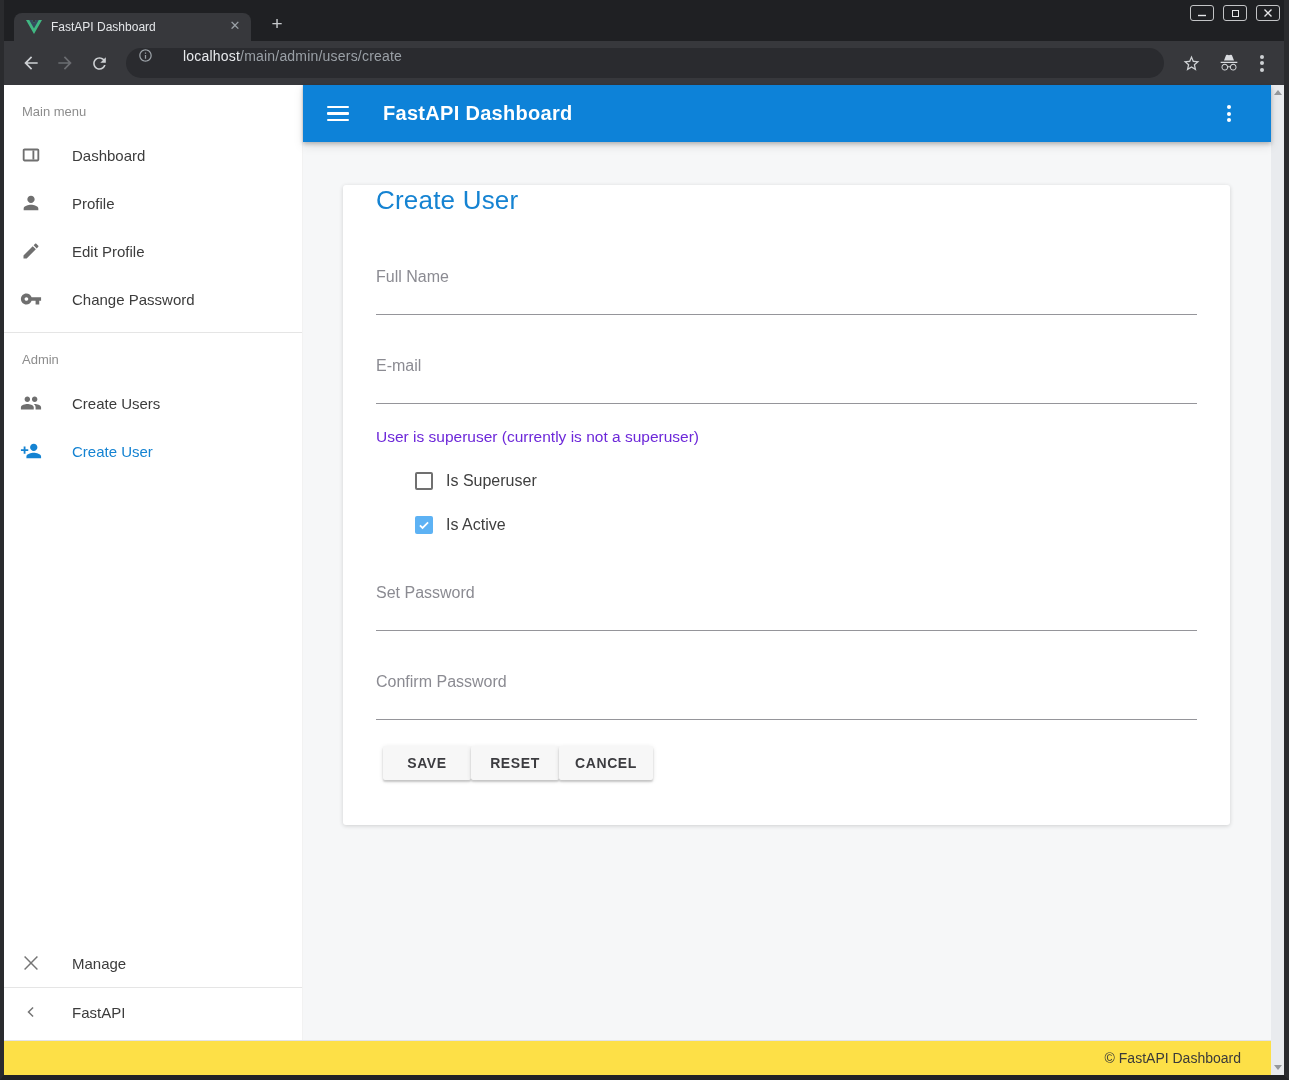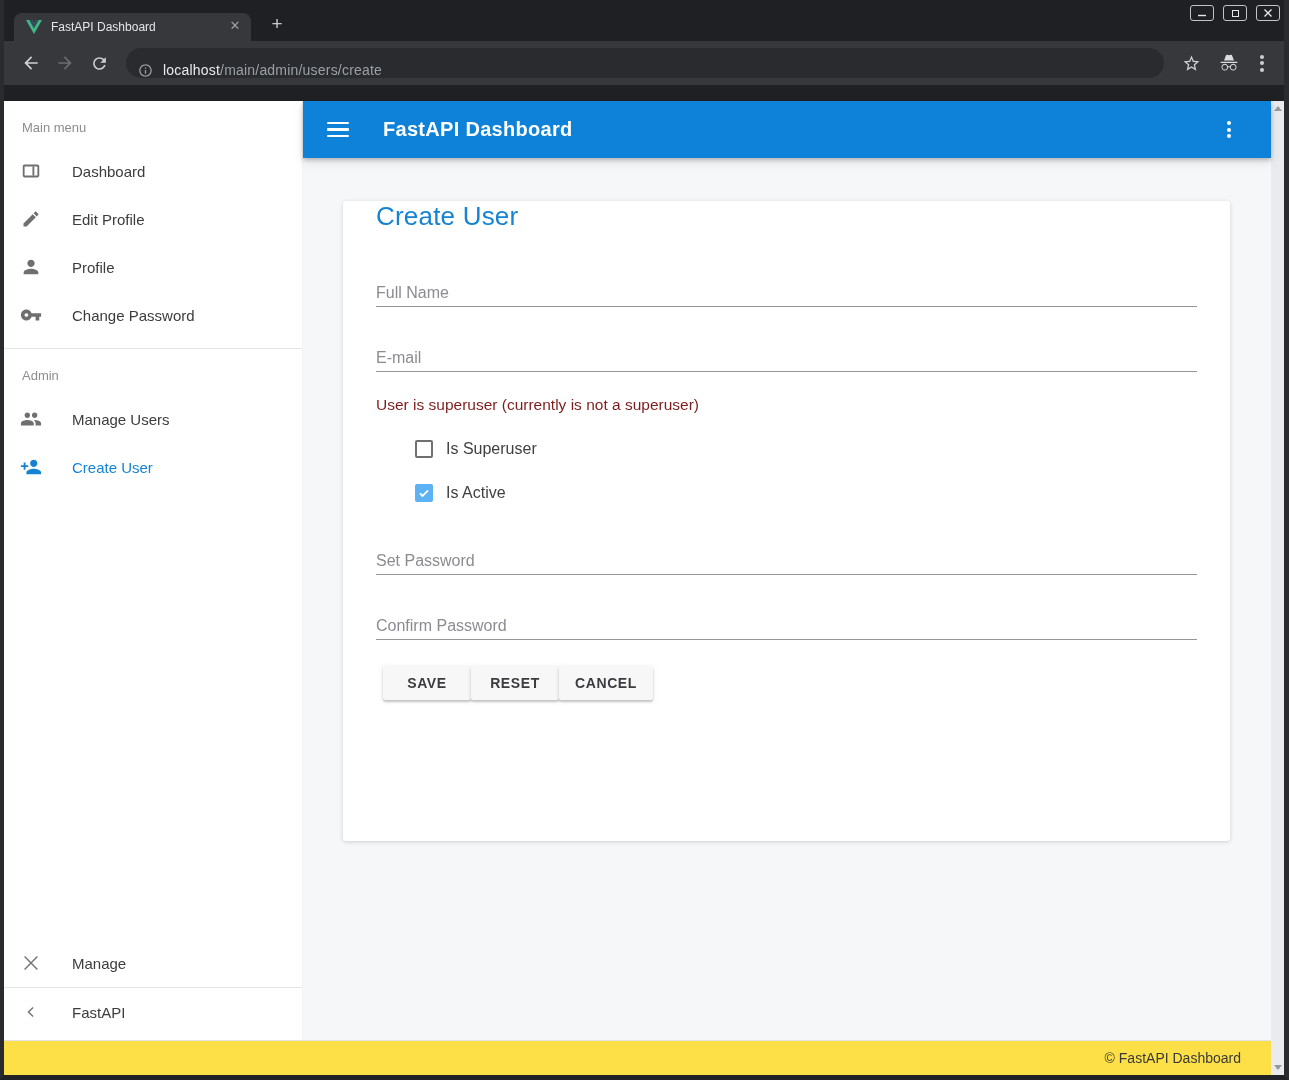--- a/index.html
+++ b/index.html
@@ -24,29 +24,29 @@
   .winbtn { width:24px; height:16px; border:1px solid #c3c4c6; border-radius:3px; color:#e6e6e8;
             font-size:9px; display:flex; align-items:center; justify-content:center; cursor:pointer; }
   .winbtn .sq { width:7px; height:7px; border:1px solid #e6e6e8; display:block; }
 
   
   .toolbar { height:44px; background:#37383c; display:flex; align-items:center; padding:0 10px; }
   .navicon { width:34px; height:34px; display:flex; align-items:center; justify-content:center;
              color:#ced1d4; cursor:pointer; }
   .navicon.disabled { color:#6b6d71; }
   .urlpill { flex:1; height:30px; background:#2a2b2f; border-radius:15px; margin:0 10px;
-             display:flex; align-items:flex-end; padding:0 12px; }
+             display:flex; align-items:flex-start; padding:0 12px;gap:20px; }
   .urlpill .info { color:#9aa0a6; margin-right:10px; display:flex; }
   .urltext { font-size:14px; letter-spacing:.2px; white-space:nowrap; }
   .url-host { color:#e8eaed; }
   .url-path { color:#9aa0a6; }
   .tb-right { display:flex; align-items:center; gap:4px; }
 
   
-  .viewport { flex:1; position:relative; display:flex; flex-direction:column; background:#f6f7f8;margin-top:16px; }
+  .viewport { flex:1; position:relative; display:flex; flex-direction:column; background:#f6f7f8; }
   .page { flex:1; display:flex; min-height:0; margin-right:13px; }
 
   
   .sidebar { width:299px; background:#fff; border-right:1px solid rgba(0,0,0,.05);
              display:flex; flex-direction:column; }
   .subheader { font-size:13px; color:#8d8d8d; padding:19px 0 12px 18px; }
   .menu-item { height:48px; display:flex; align-items:center; padding-left:16px; cursor:pointer;
                color:#3c3c3c; }
   .menu-item .mi { width:22px; height:22px; color:#6f6f6f; flex:none; display:flex;
                    align-items:center; justify-content:center; }
@@ -73,23 +73,23 @@
   .kebab.dark i { background:#ced1d4; }
   .kebab.dark { margin:0; }
 
   .content { flex:1; overflow:hidden; background:#f6f7f8; }
   .card { margin:43px 41px 0 40px; height:640px; background:#fff; border-radius:3px;
           box-shadow:0 1px 4px rgba(0,0,0,.16); padding:0 33px; }
   .card h1 { margin-top:38px; font-size:26px; font-weight:400; color:#1583d2; letter-spacing:.2px; }
   .field { margin-top:52px; }
   .field.f2 { margin-top:42px; }
   .field input { width:100%; border:none; border-bottom:1px solid #95959a; background:transparent;
-                 font-family:inherit; font-size:16px; color:#333; padding:0 0 4px 0; outline:none; }
+                 font-family:inherit; font-size:16px; color:#333; padding:0 0 28px 0; outline:none; }
   .field input::placeholder { color:#8b8b92; opacity:1; }
-  .note { margin-top:24px; font-size:15.5px; color:#7f1d1d; }
+  .note { margin-top:24px; font-size:15.5px; color:#6d28d9; }
   .cbrow { margin-top:26px; margin-left:3px; display:flex; align-items:center; cursor:pointer;padding-left:36px; }
   .cbox { width:18px; height:18px; border-radius:2px; flex:none; }
   .cbox.unchecked { border:2px solid #707070; background:#fff; }
   .cbox.checked { background:#5db2f4; display:flex; align-items:center; justify-content:center; }
   .cblabel { font-size:16px; color:#3f3f3f; margin-left:13px; }
   .pwfield { margin-top:50px; }
   .pwfield.f4 { margin-top:42px; }
   .btnrow { margin-top:26px; margin-left:7px; display:flex; }
   .mbtn { min-width:88px; height:34px; background:#f7f7f7; border:none; border-radius:2px;
           font-family:inherit; font-size:14px; font-weight:700; color:#3c3c40; letter-spacing:.6px;
@@ -200,55 +200,55 @@
             <svg width="22" height="22" viewBox="0 0 24 24" fill="currentColor">
                 <path d="M19 5H5c-1.1 0-2 .9-2 2v10c0 1.1.9 2 2 2h14c1.1 0 2-.9 2-2V7c0-1.1-.9-2-2-2zm0 12H5V7h14v10z"></path>
                 <rect x="13.6" y="7" width="2" height="10"></rect>
               </svg>
           </span>
           <span class="ml">Dashboard</span>
         </div>
 
         <div class="menu-item">
           <span class="mi">
+            <svg width="22" height="22" viewBox="0 0 24 24" fill="currentColor">
+                <path d="M12 12c2.21 0 4-1.79 4-4s-1.79-4-4-4-4 1.79-4 4 1.79 4 4 4zm0 2c-2.67 0-8 1.34-8 4v2h16v-2c0-2.66-5.33-4-8-4z"></path>
+              </svg>
+          </span>
+          <span class="ml">Profile</span>
+        </div>
+
+        <div class="menu-item">
+          <span class="mi">
             <svg width="20" height="20" viewBox="0 0 24 24" fill="currentColor">
                 <path d="M3 17.25V21h3.75L17.81 9.94l-3.75-3.75L3 17.25zM20.71 7.04c.39-.39.39-1.02 0-1.41l-2.34-2.34c-.39-.39-1.02-.39-1.41 0l-1.83 1.83 3.75 3.75 1.83-1.83z"></path>
               </svg>
           </span>
           <span class="ml">Edit Profile</span>
         </div>
 
         <div class="menu-item">
           <span class="mi">
             <svg width="22" height="22" viewBox="0 0 24 24" fill="currentColor">
-                <path d="M12 12c2.21 0 4-1.79 4-4s-1.79-4-4-4-4 1.79-4 4 1.79 4 4 4zm0 2c-2.67 0-8 1.34-8 4v2h16v-2c0-2.66-5.33-4-8-4z"></path>
-              </svg>
-          </span>
-          <span class="ml">Profile</span>
-        </div>
-
-        <div class="menu-item">
-          <span class="mi">
-            <svg width="22" height="22" viewBox="0 0 24 24" fill="currentColor">
                 <path d="M12.65 10C11.83 7.67 9.61 6 7 6c-3.31 0-6 2.69-6 6s2.69 6 6 6c2.61 0 4.83-1.67 5.65-4H17v4h4v-4h2v-4H12.65zM7 14c-1.1 0-2-.9-2-2s.9-2 2-2 2 .9 2 2-.9 2-2 2z"></path>
               </svg>
           </span>
           <span class="ml">Change Password</span>
         </div>
 
         <div class="divider"></div>
         <div class="subheader">Admin</div>
 
         <div class="menu-item">
           <span class="mi">
             <svg width="22" height="22" viewBox="0 0 24 24" fill="currentColor">
                 <path d="M16 11c1.66 0 2.99-1.34 2.99-3S17.66 5 16 5c-1.66 0-3 1.34-3 3s1.34 3 3 3zm-8 0c1.66 0 2.99-1.34 2.99-3S9.66 5 8 5C6.34 5 5 6.34 5 8s1.34 3 3 3zm0 2c-2.33 0-7 1.17-7 3.5V19h14v-2.5c0-2.33-4.67-3.5-7-3.5zm8 0c-.29 0-.62.02-.97.05 1.16.84 1.97 1.97 1.97 3.45V19h6v-2.5c0-2.33-4.67-3.5-7-3.5z"></path>
               </svg>
           </span>
-          <span class="ml">Manage Users</span>
+          <span class="ml">Create Users</span>
         </div>
 
         <div class="menu-item active">
           <span class="mi">
             <svg width="22" height="22" viewBox="0 0 24 24" fill="currentColor">
                 <path d="M15 12c2.21 0 4-1.79 4-4s-1.79-4-4-4-4 1.79-4 4 1.79 4 4 4zm-9-2V7H4v3H1v2h3v3h2v-3h3v-2H6zm9 4c-2.67 0-8 1.34-8 4v2h16v-2c0-2.67-5.33-4-8-4z"></path>
               </svg>
           </span>
           <span class="ml">Create User</span>
         </div>

